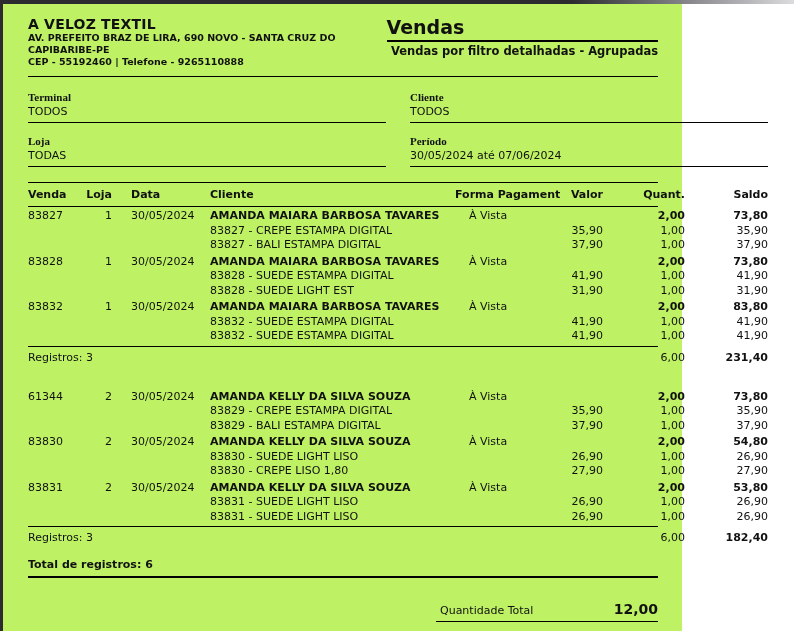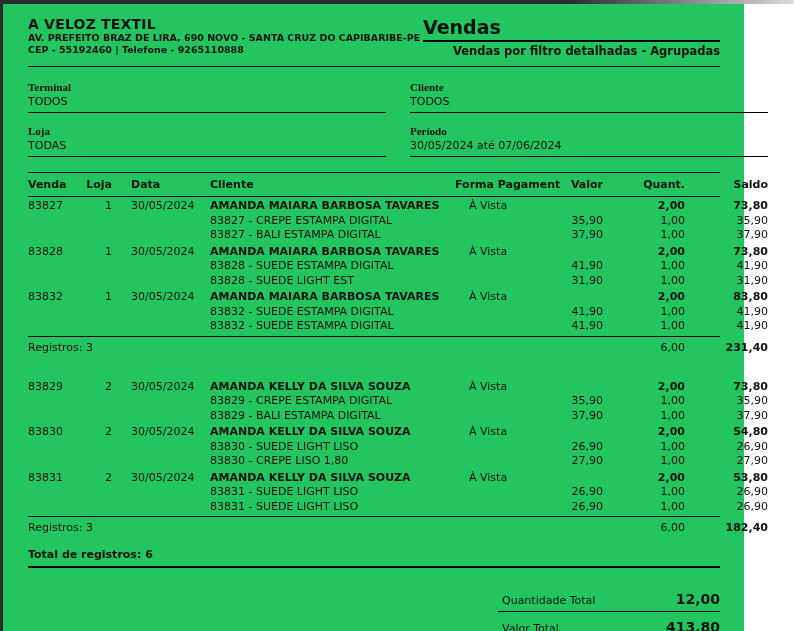--- a/index.html
+++ b/index.html
@@ -5,21 +5,21 @@
   html,body{margin:0;padding:0;}
   body{
     width:794px;height:631px;overflow:hidden;position:relative;
     background:#ffffff;color:#111;
     font-family:"DejaVu Sans","Liberation Sans",sans-serif;
     -webkit-font-smoothing:antialiased;
   }
   .frame-top{position:absolute;top:0;left:0;width:794px;height:4px;
     background:linear-gradient(to right,#2b2b30 0%,#2b2b30 72%,#9b9ba0 90%,#dcdcde 100%);}
   .frame-left{position:absolute;top:0;left:0;width:3px;height:631px;background:#2b2b30;}
-  .page{position:absolute;top:4px;left:3px;width:741px;height:627px;background:#22c55e;
+  .page{position:absolute;top:4px;left:3px;width:679px;height:627px;background:#bef264;
     box-sizing:border-box;padding:12px 24px 0 25px;}
 
   
   .hdr{display:flex;justify-content:space-between;align-items:flex-start;}
   .hdr-left{max-width:430px;}
   .company{font-size:14px;font-weight:bold;letter-spacing:.2px;}
   .addr{font-size:9.5px;font-weight:bold;line-height:12px;}
   .hdr-right{width:297px;text-align:left;}
   .title{font-size:19px;font-weight:bold;line-height:22px;border-bottom:2px solid #000;padding-bottom:2px;}
   .subtitle{font-size:11.5px;font-weight:bold;text-align:right;margin-top:2px;white-space:nowrap;}
@@ -191,21 +191,21 @@
           <div class="c-r">1,00</div>
           <div class="c-r">41,90</div>
         </div>
         <div class="grid gsummary">
           <div class="glabel">Registros: 3</div>
           <div class="c-r">6,00</div>
           <div class="c-r bold">231,40</div>
         </div>
         <div class="gspacer"></div>
         <div class="grid row main">
-          <div>83829</div>
+          <div>61344</div>
           <div class="c-r">2</div>
           <div class="c-data">30/05/2024</div>
           <div class="bold">AMANDA KELLY DA SILVA SOUZA</div>
           <div class="c-forma-val">À Vista</div>
           <div class="c-r"></div>
           <div class="c-r bold">2,00</div>
           <div class="c-r bold">73,80</div>
         </div>
         <div class="grid row">
           <div></div>

